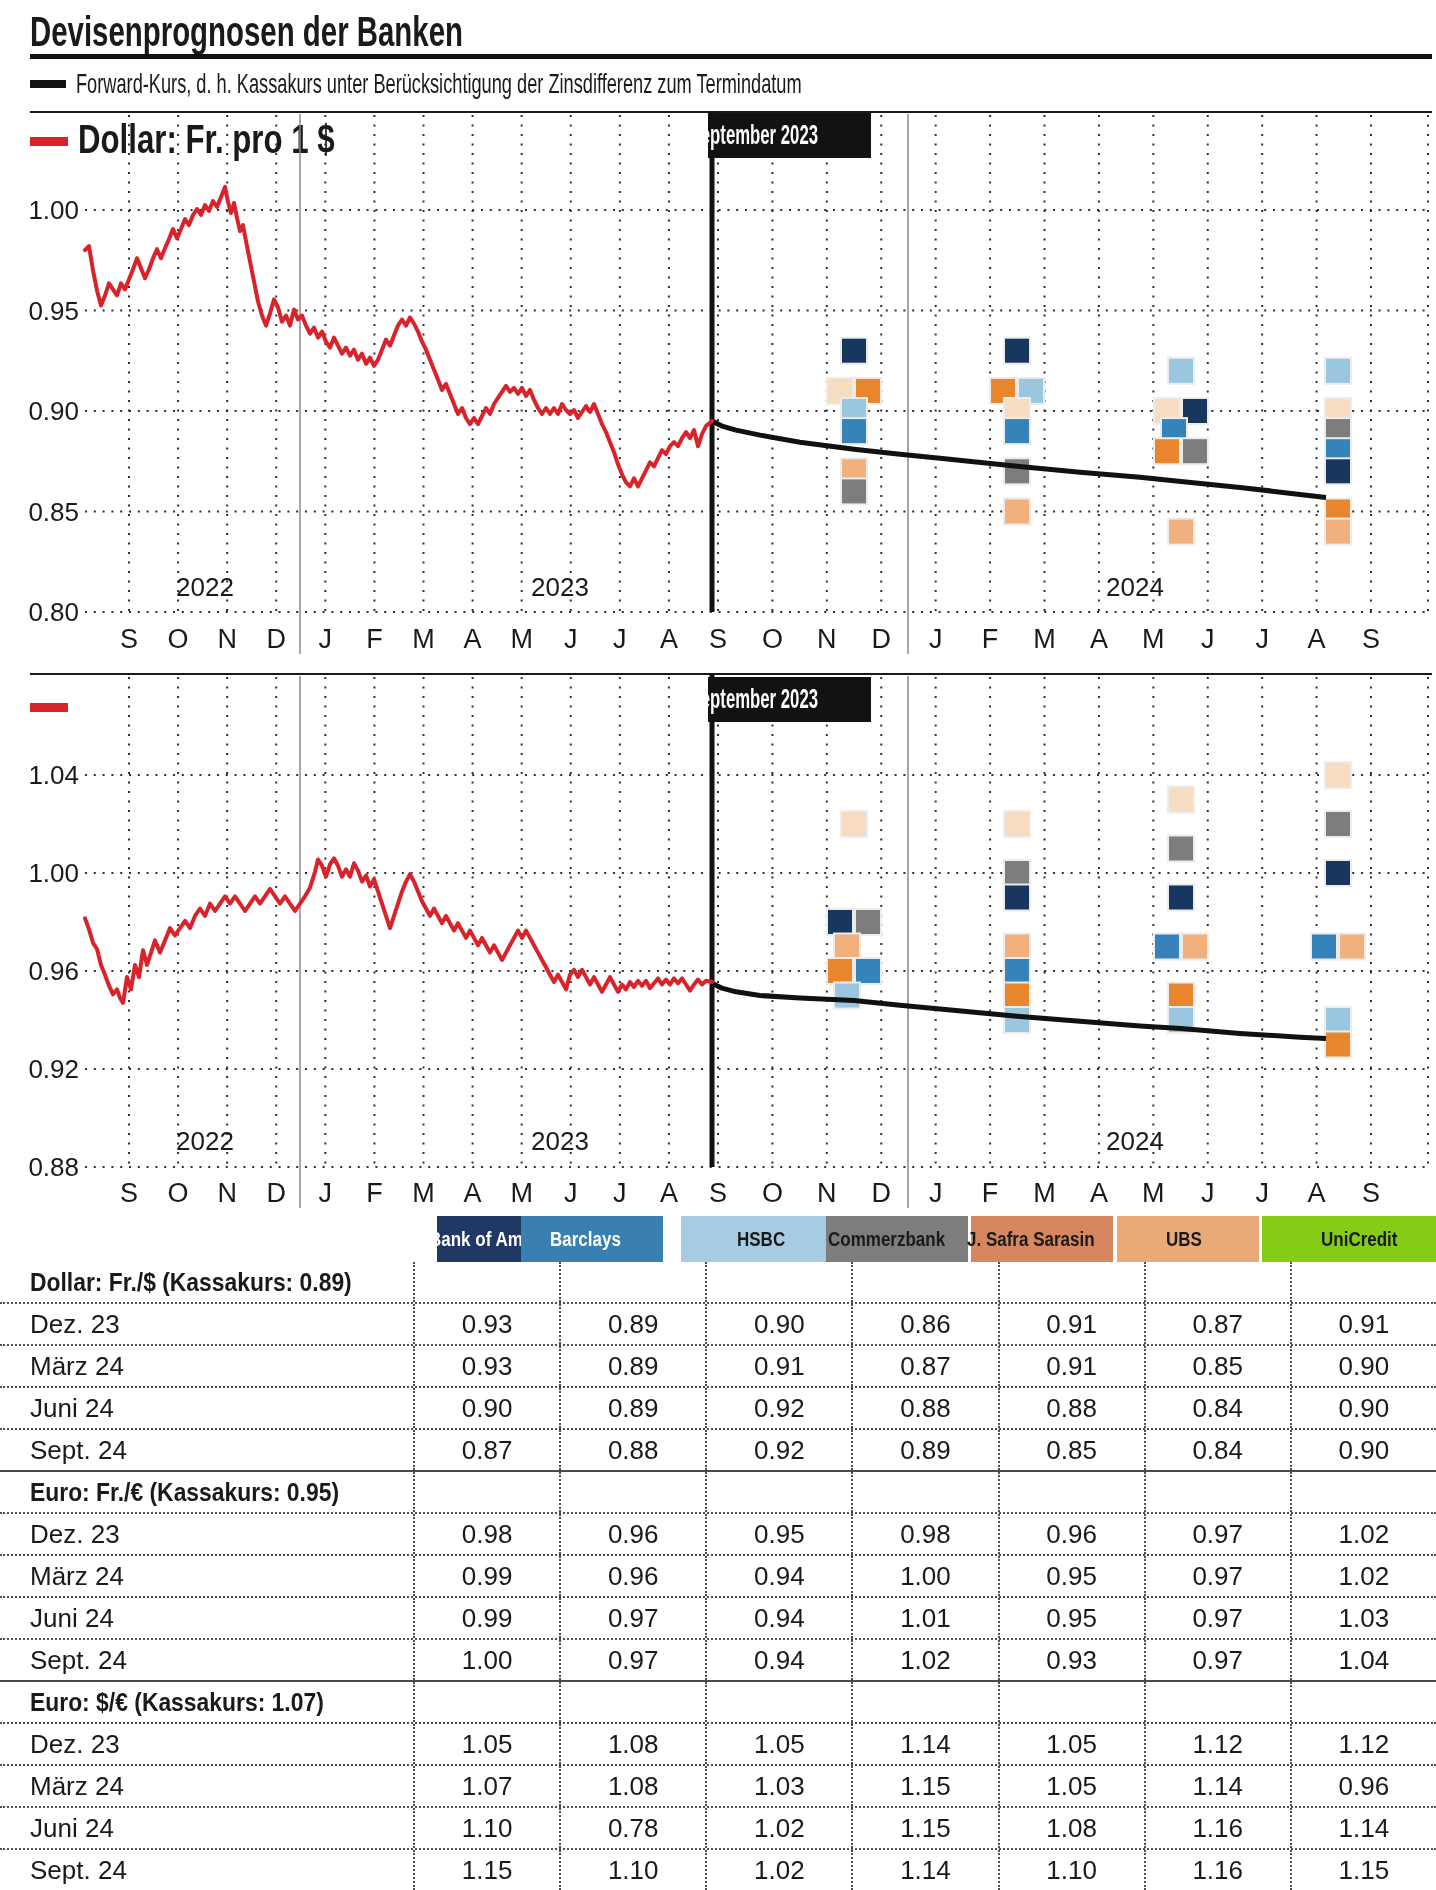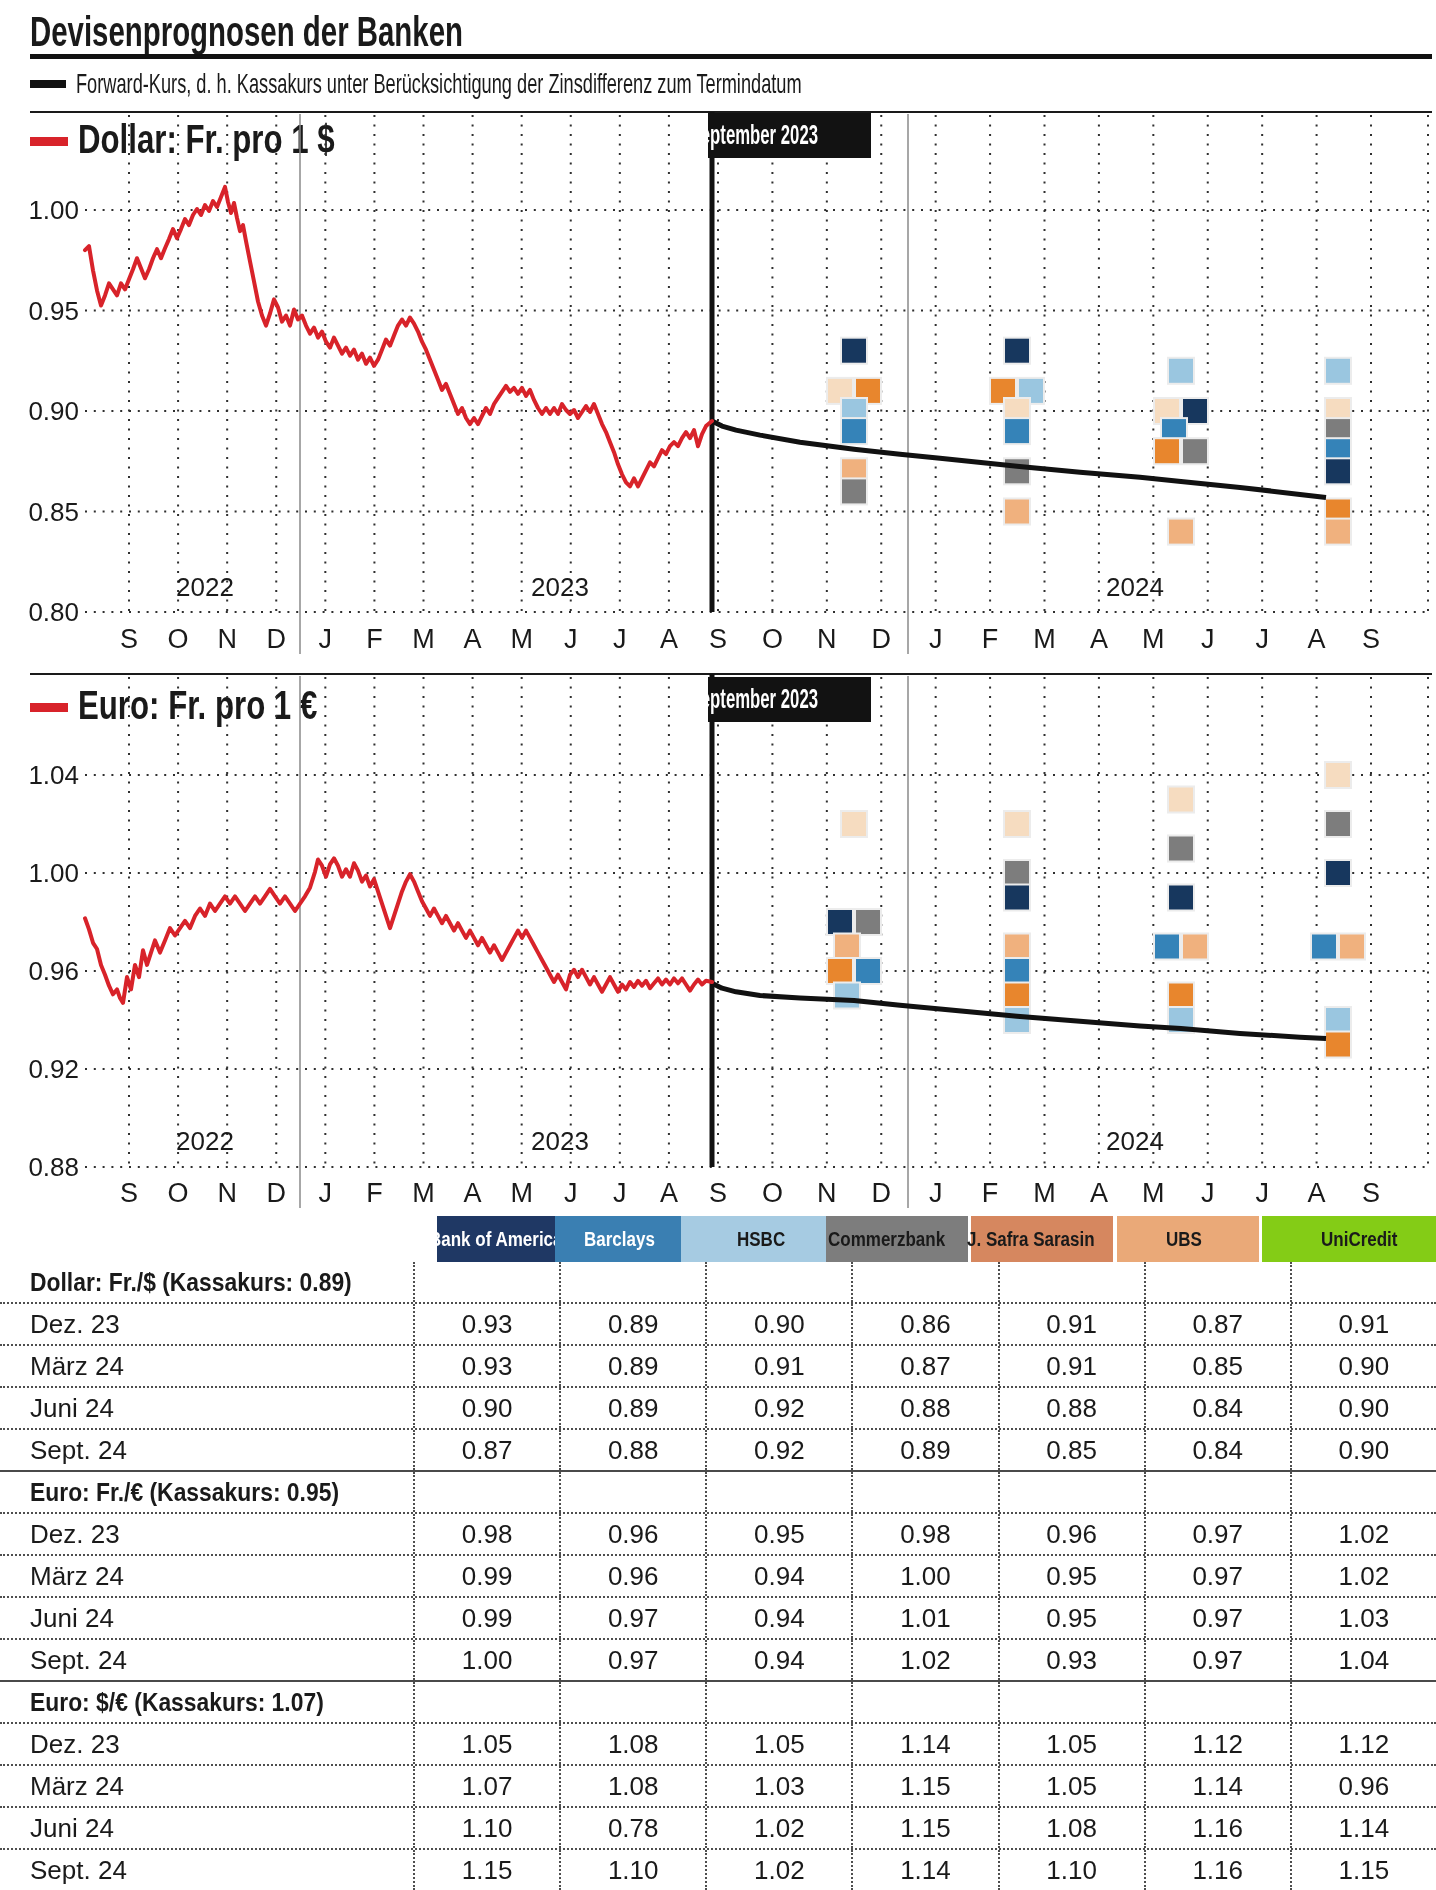--- a/index.html
+++ b/index.html
@@ -38,21 +38,20 @@
 
 <div class="page">
   <div class="page-title"><span class="sq">Devisenprognosen der Banken</span></div>
   <div class="title-rule"></div>
   <div class="note-dash"></div>
   <div class="note"><span class="sq">Forward-Kurs, d. h. Kassakurs unter Berücksichtigung der Zinsdifferenz zum Termindatum</span></div>
 
   <div class="legend-dash" style="top:137px"></div>
   <div class="chart-legend" style="top:117px"><span class="sq">Dollar: Fr. pro 1 $</span></div>
   <div class="legend-dash" style="top:703px"></div>
-  <div class="chart-legend" style="top:683px"><span class="sq">Euro: Fr. pro 1 €</span></div>
 
   <svg id="charts" width="1436" height="1212">
       <line x1="30" y1="112" x2="1432" y2="112" stroke="#1a1a1a" stroke-width="2"></line>
       <line x1="85" y1="210" x2="1431" y2="210" stroke="#2f2f2f" stroke-width="2" stroke-dasharray="2 6.8"></line>
       <text x="79" y="219" text-anchor="end" font-size="26" fill="#1a1a1a">1.00</text>
       <line x1="85" y1="310.5000000000001" x2="1431" y2="310.5000000000001" stroke="#2f2f2f" stroke-width="2" stroke-dasharray="2 6.8"></line>
       <text x="79" y="319.5000000000001" text-anchor="end" font-size="26" fill="#1a1a1a">0.95</text>
       <line x1="85" y1="410.99999999999994" x2="1431" y2="410.99999999999994" stroke="#2f2f2f" stroke-width="2" stroke-dasharray="2 6.8"></line>
       <text x="79" y="419.99999999999994" text-anchor="end" font-size="26" fill="#1a1a1a">0.90</text>
       <line x1="85" y1="511.50000000000006" x2="1431" y2="511.50000000000006" stroke="#2f2f2f" stroke-width="2" stroke-dasharray="2 6.8"></line>
@@ -251,21 +250,21 @@
     </div>
   <div class="date-flag" style="top:677px">
       <span class="sq">8. September 2023</span>
     </div>
 
   <div class="fx-table">
     <div id="bank-headers">
         <div class="bank-header" style="left: 390px; width: 142px; background: rgb(31, 56, 100); color: rgb(255, 255, 255); margin-left: 47px;">
           <span class="sq">Bank of America</span>
         </div>
-        <div class="bank-header" style="left: 555px; width: 142px; background: rgb(58, 127, 178); color: rgb(255, 255, 255);">
+        <div class="bank-header" style="left: 521px; width: 142px; background: rgb(58, 127, 178); color: rgb(255, 255, 255);">
           <span class="sq">Barclays</span>
         </div>
         <div class="bank-header" style="left: 680.6px; width: 170px; background: rgb(166, 203, 226); color: rgb(26, 26, 26);">
           <span class="sq">HSBC</span>
         </div>
         <div class="bank-header" style="left: 825.9px; width: 142px; background: rgb(125, 125, 125); color: rgb(26, 26, 26);">
           <span class="sq">Commerzbank</span>
         </div>
         <div class="bank-header" style="left: 971.2px; width: 142px; background: rgb(214, 135, 95); color: rgb(26, 26, 26); text-align: center;">
           <span class="sq">J. Safra Sarasin</span>

